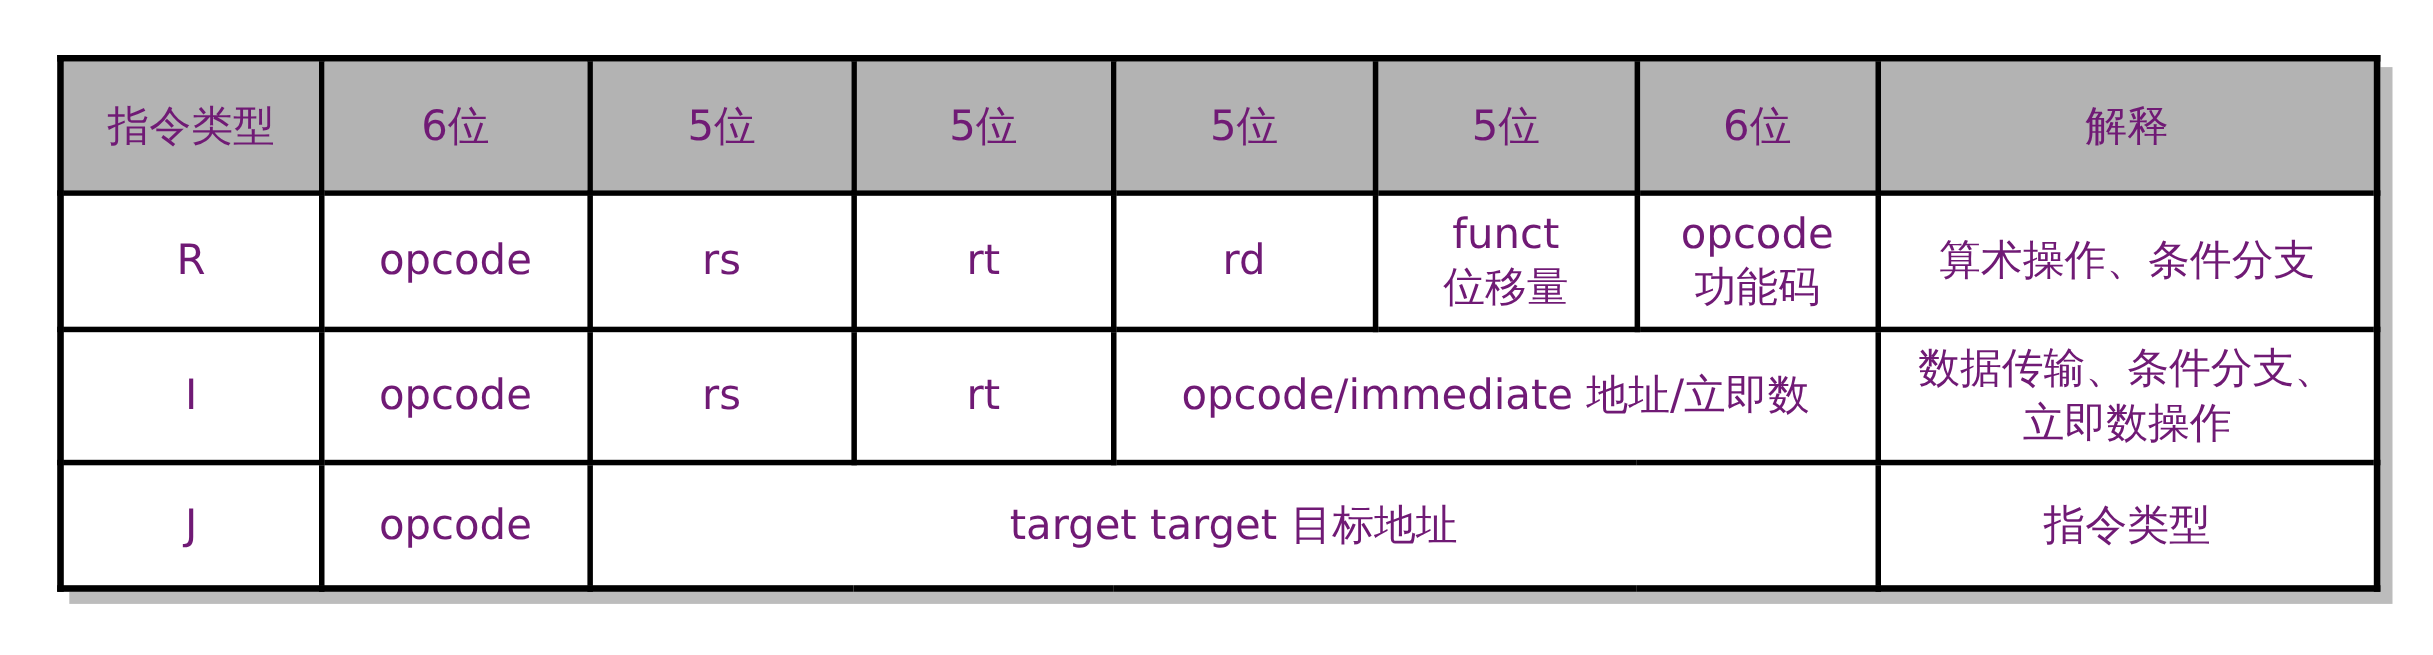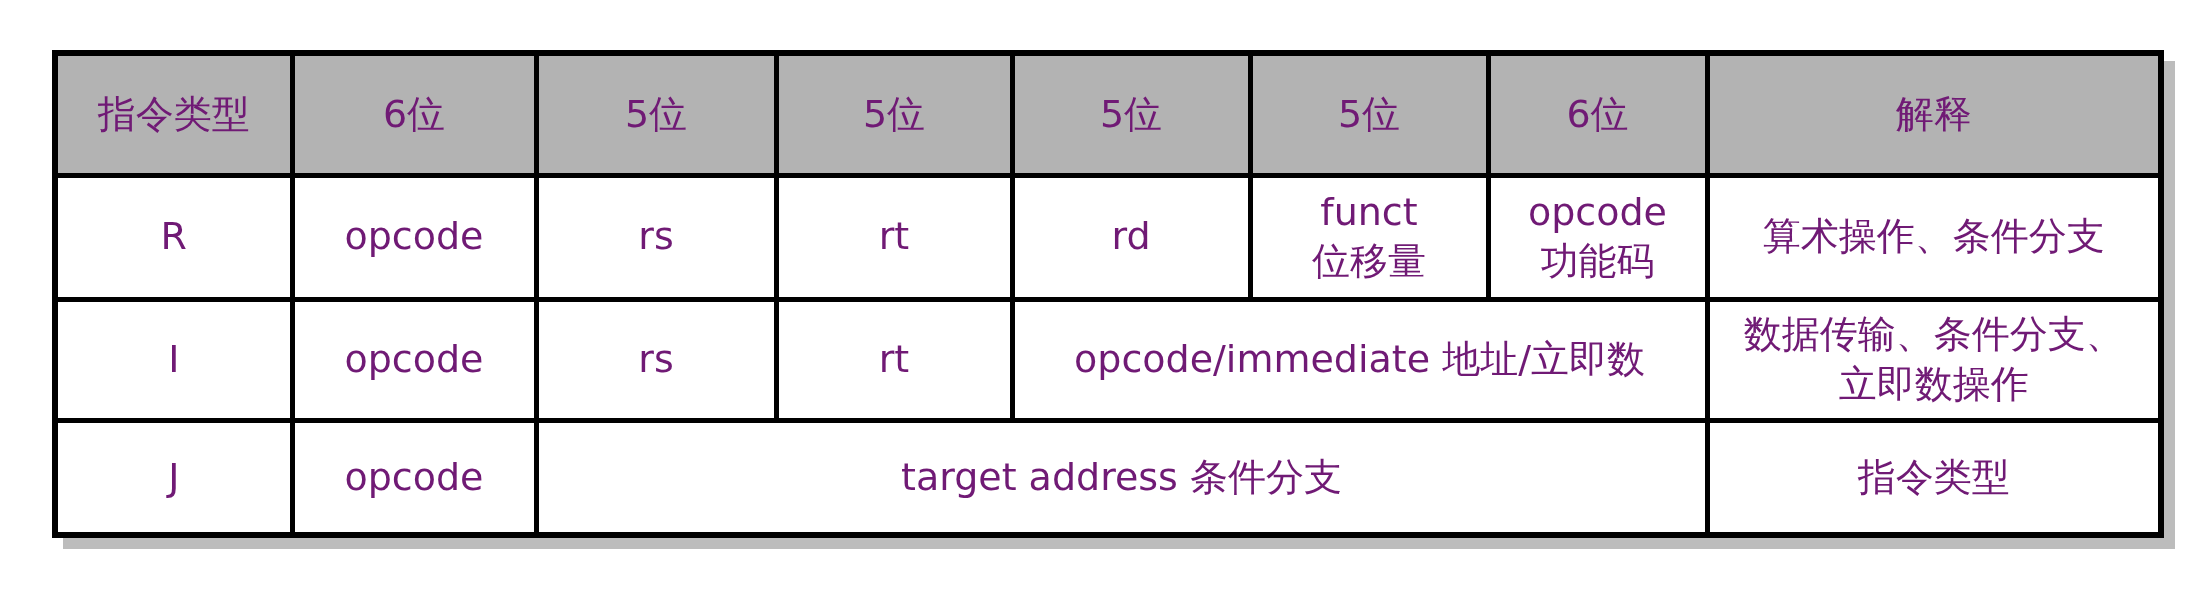--- a/index.html
+++ b/index.html
@@ -93,18 +93,18 @@
         <td>opcode</td>
         <td>rs</td>
         <td>rt</td>
         <td colspan="3">opcode/immediate 地址/立即数</td>
         <td>数据传输、条件分支、
 立即数操作</td>
       </tr>
       <tr class="row-j">
         <td>J</td>
         <td>opcode</td>
-        <td colspan="5">target address 条件分支</td>
+        <td colspan="5">target target 目标地址</td>
         <td>指令类型</td>
       </tr>
     </tbody>
   </table>
 </div>
 
 </body></html>

